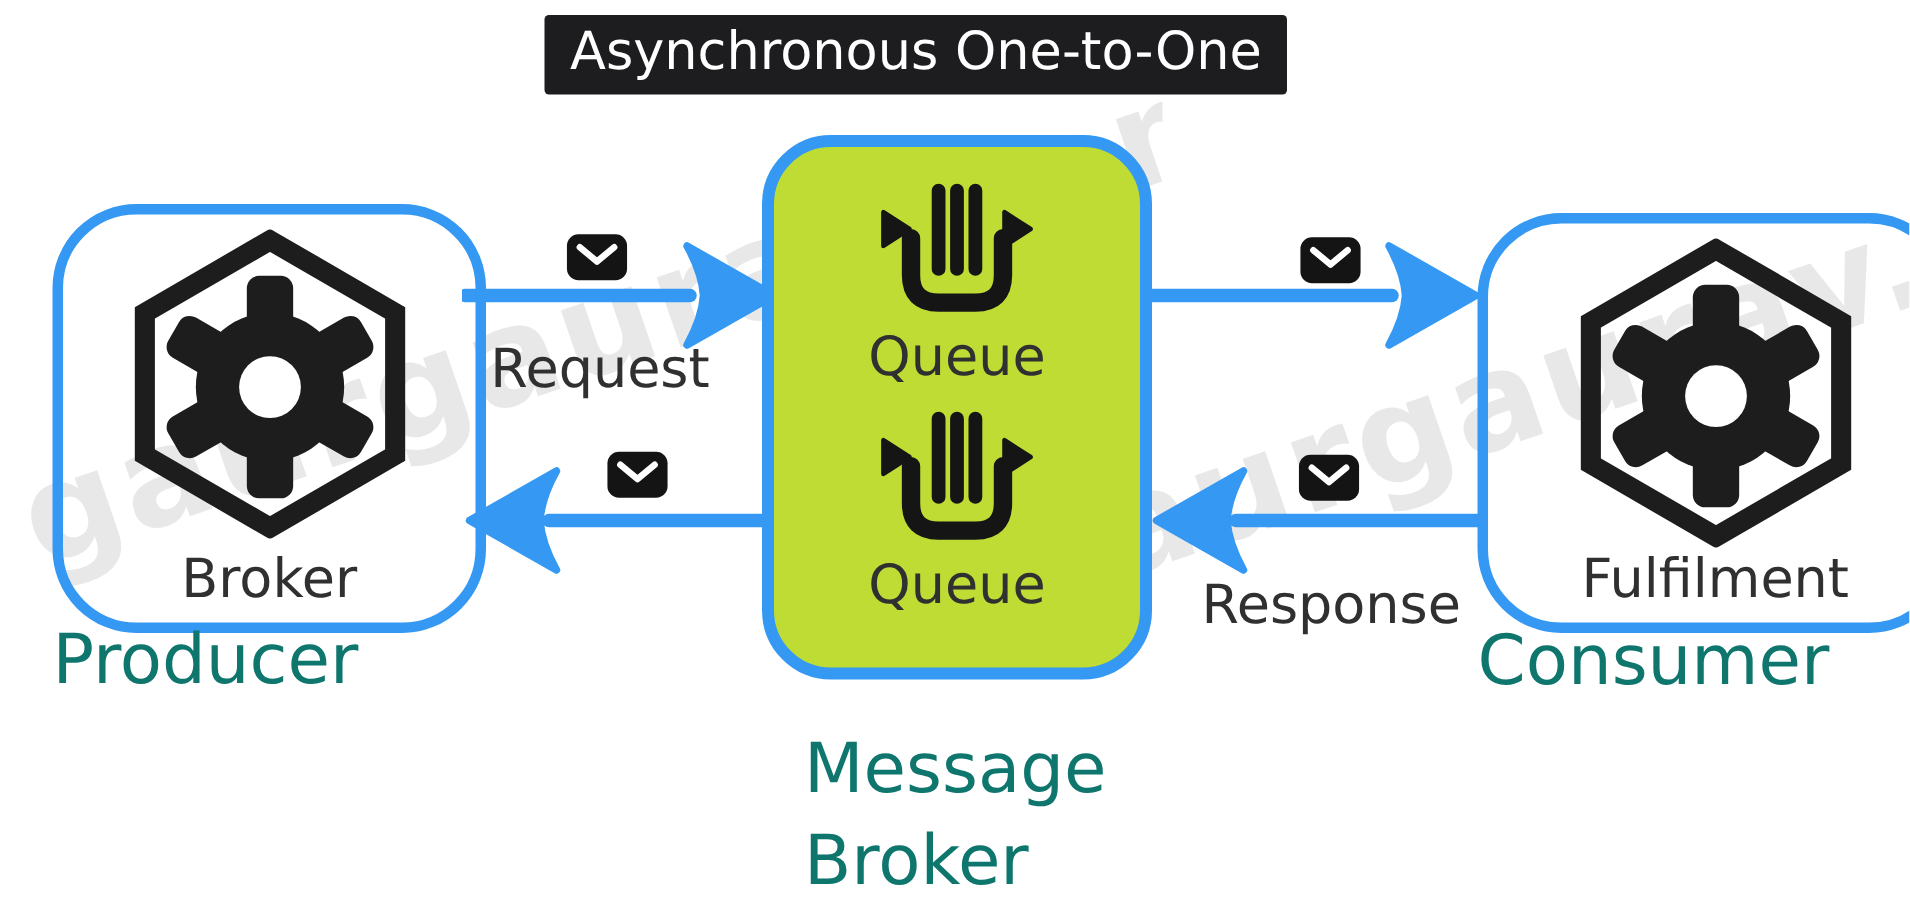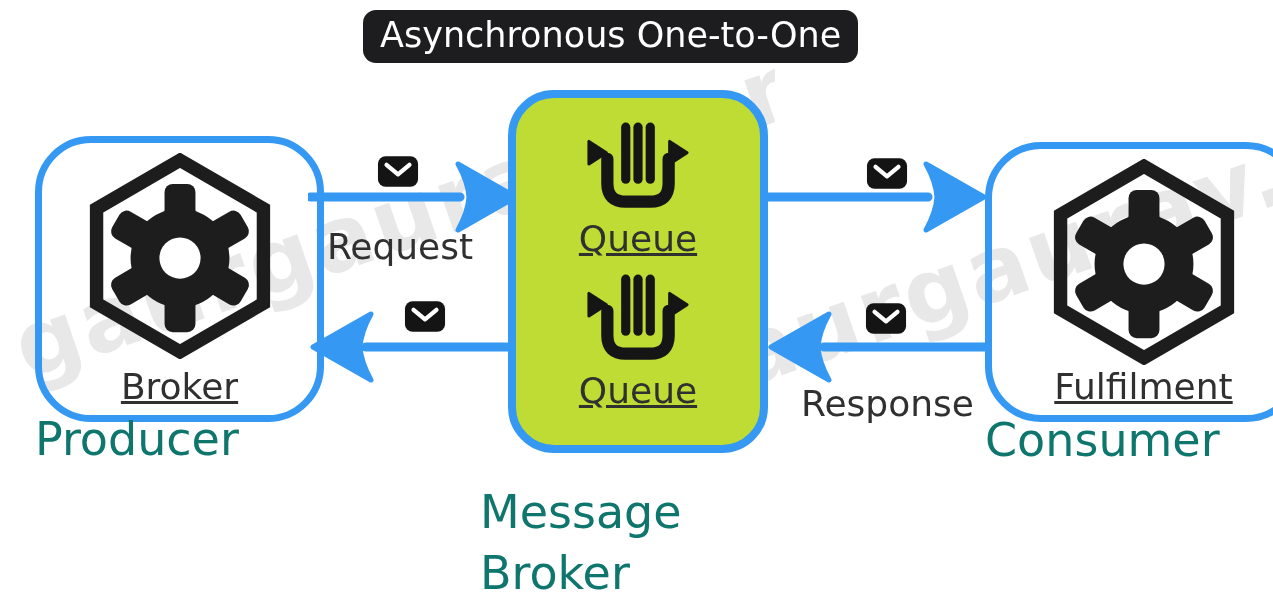--- a/index.html
+++ b/index.html
@@ -13,40 +13,40 @@
   .wm2{left:560px;width:713px;}
   .wm-text{
     position:absolute;white-space:nowrap;font-size:90px;font-weight:600;
     letter-spacing:3px;color:#e8e8e8;transform:rotate(-19deg);transform-origin:0 0;
   }
   .wm1 .wm-text{left:0px;top:300px;}
   .wm2 .wm-text{left:95px;top:330px;}
   
   .title{
     position:absolute;left:363px;top:10px;z-index:5;background:#1d1d1f;color:#ffffff;
-    font-size:35px;padding:5px 17px 8px 17px;border-radius:13px;text-align:center;
+    font-size:35px;padding:5px 17px 8px 17px;border-radius:3px;text-align:center;
   }
   
   .node-box{position:absolute;border:7px solid #3598f2;border-radius:56px;z-index:3;background:transparent;}
   .producer{left:35px;top:136px;width:275px;height:272px;}
   .consumer{left:985px;top:142px;width:268px;height:266px;padding-left:35px;}
   .broker{
     left:508px;top:90px;width:260px;height:363px;background:#bfdc35;border-width:8px;border-radius:46px;
     display:flex;flex-direction:column;align-items:center;justify-content:flex-start;padding-top:22px;box-sizing:border-box;
   }
   .hexgear{position:absolute;left:50%;top:10px;transform:translateX(-50%);}
-  .box-label{font-size:36px;color:#303030;text-align:center;text-decoration:underline;}
+  .box-label{font-size:36px;color:#303030;text-align:center;}
   .node-box .bottom-label{position:absolute;left:0;right:0;bottom:8px;}
   .queue-group{display:flex;flex-direction:column;align-items:center;margin-bottom:13px;}
   .queue-group .box-label{margin-top:4px;}
   
   .caption{position:absolute;z-index:3;font-size:46px;color:#0f766e;text-align:left;line-height:61px;}
   .producer-cap{left:35px;top:409px;width:275px;}
   .consumer-cap{left:985px;top:410px;width:268px;}
-  .broker-cap{left:480px;top:482px;width:260px;}
+  .broker-cap{left:536px;top:482px;width:260px;}
   
   .arrow{position:absolute;z-index:2;}
   .envelope{position:absolute;z-index:2;width:42px;height:33px;}
   .flow-label{position:absolute;z-index:2;font-size:36px;color:#303030;text-align:center;}
   .request-label{left:315px;top:226px;width:170px;}
   .response-label{left:790px;top:383px;width:195px;}
 </style>
 </head>
 <body>
 

